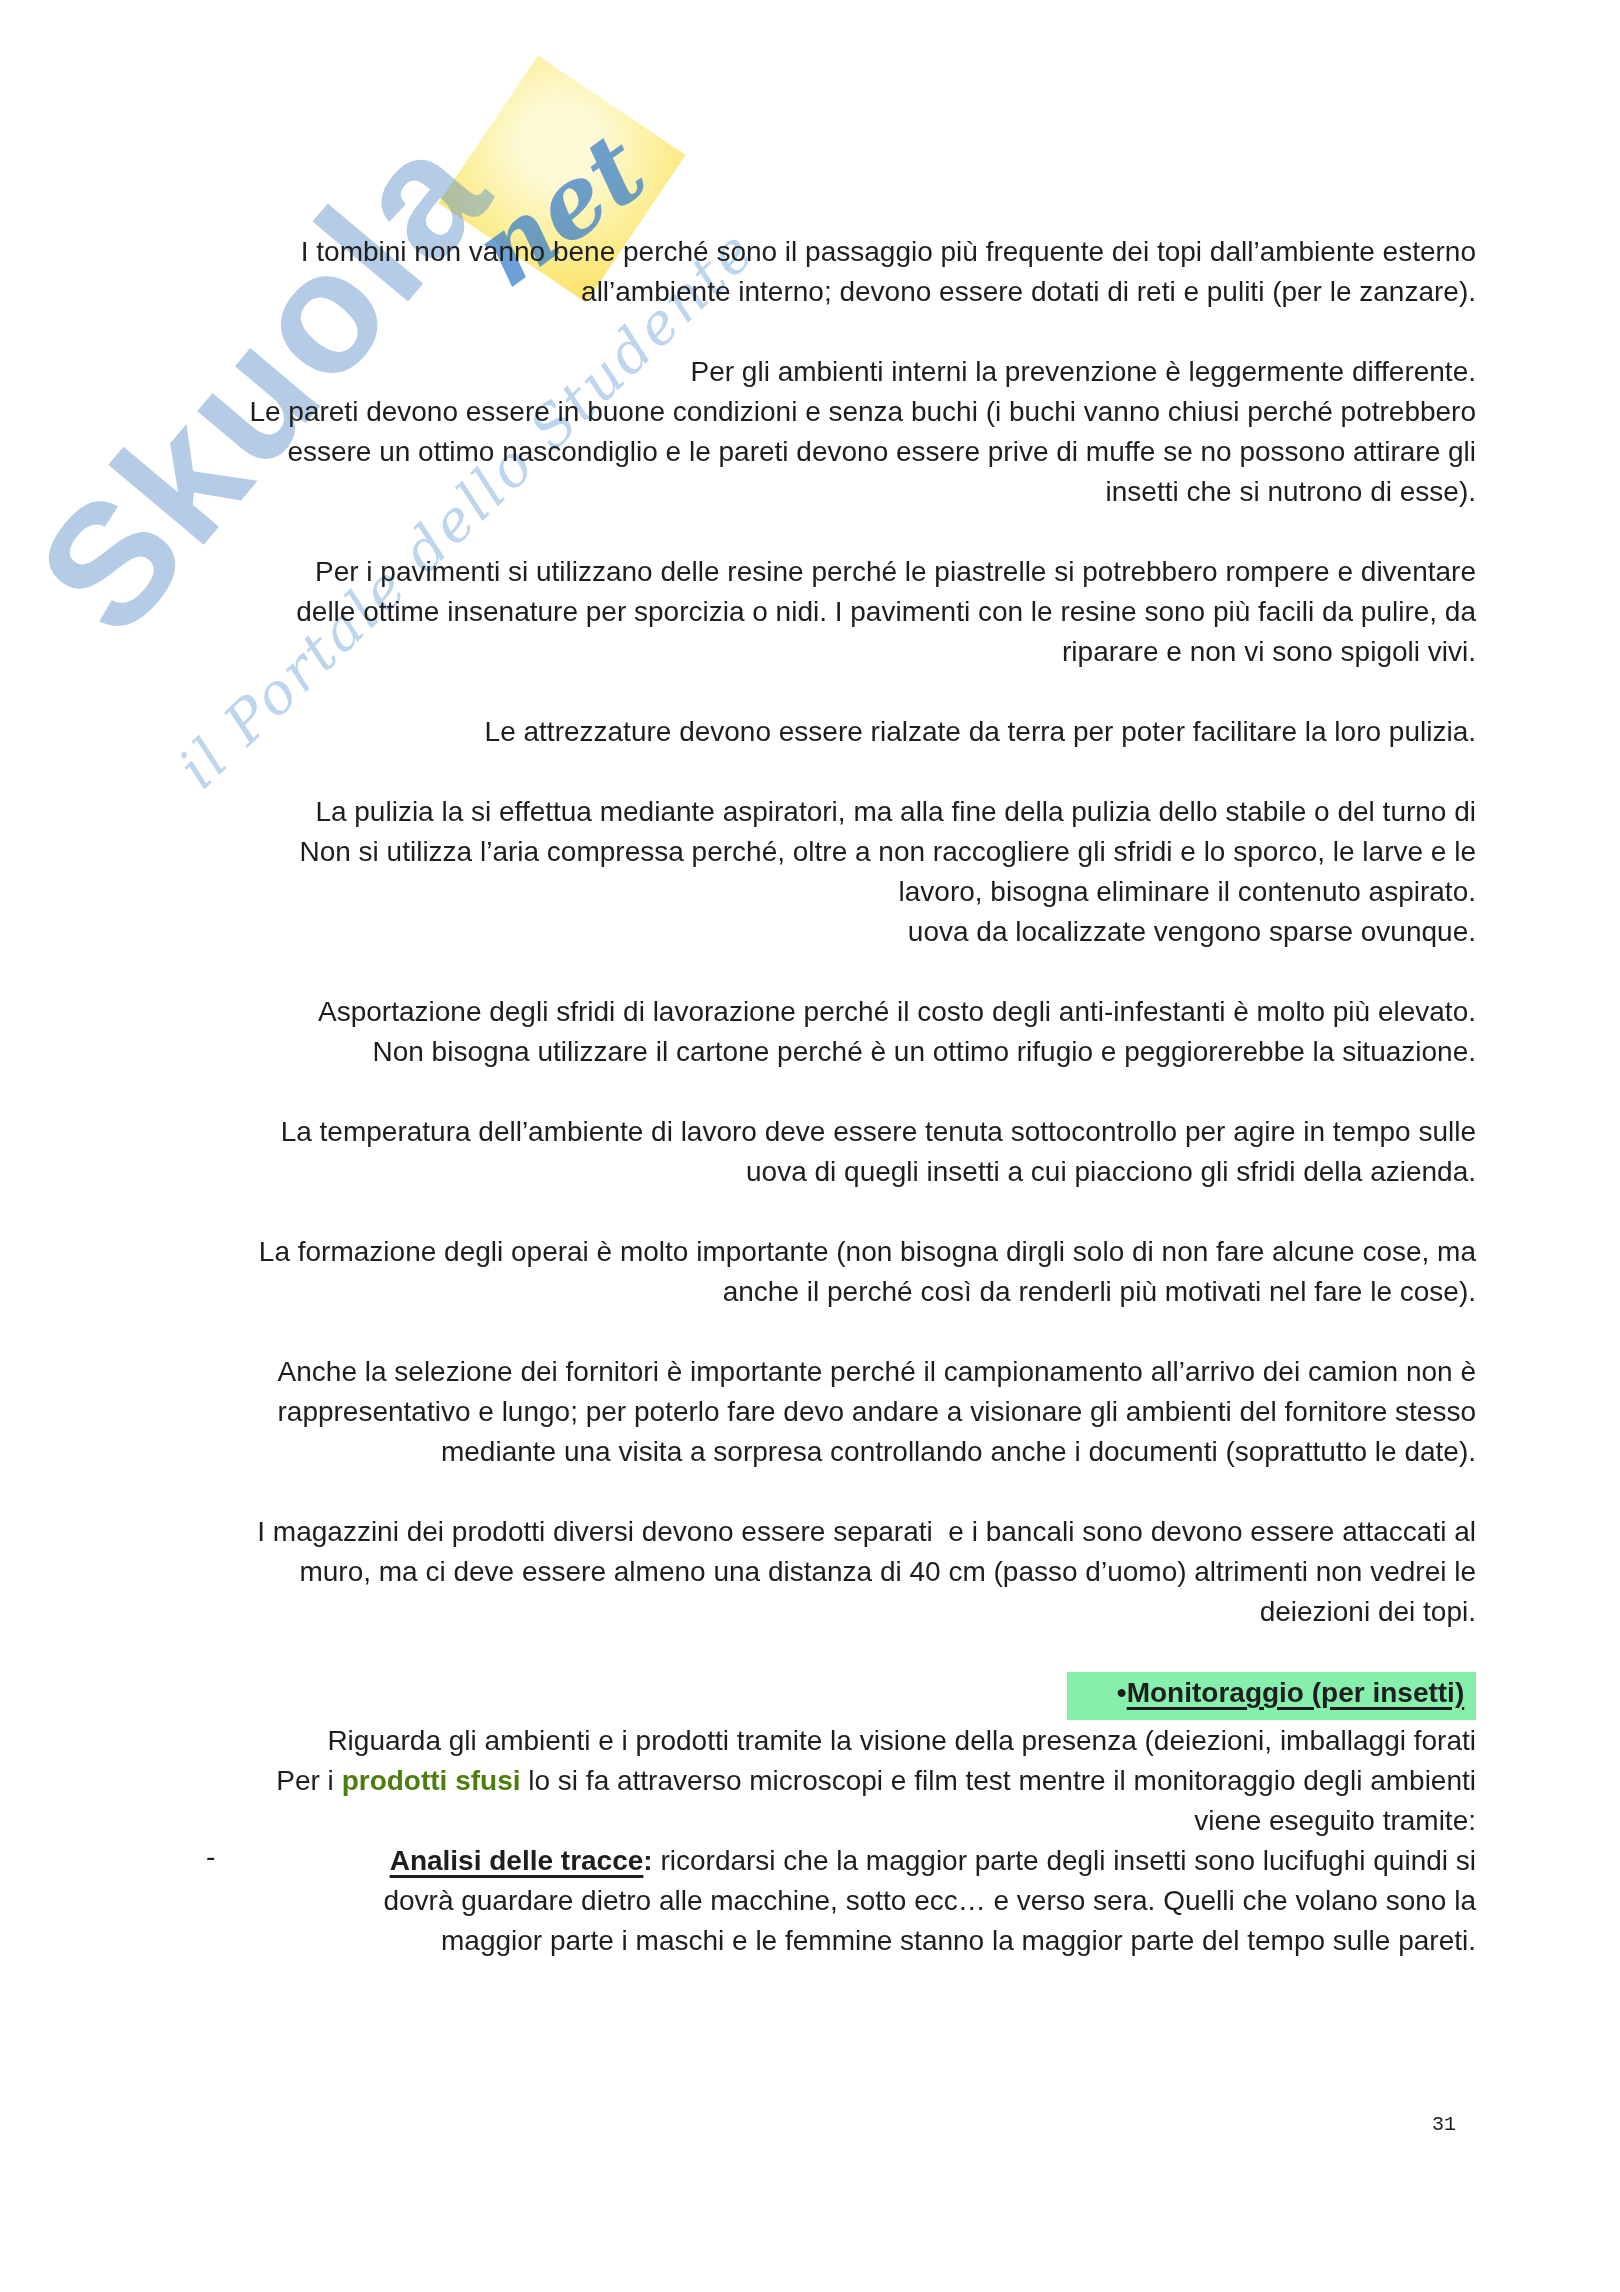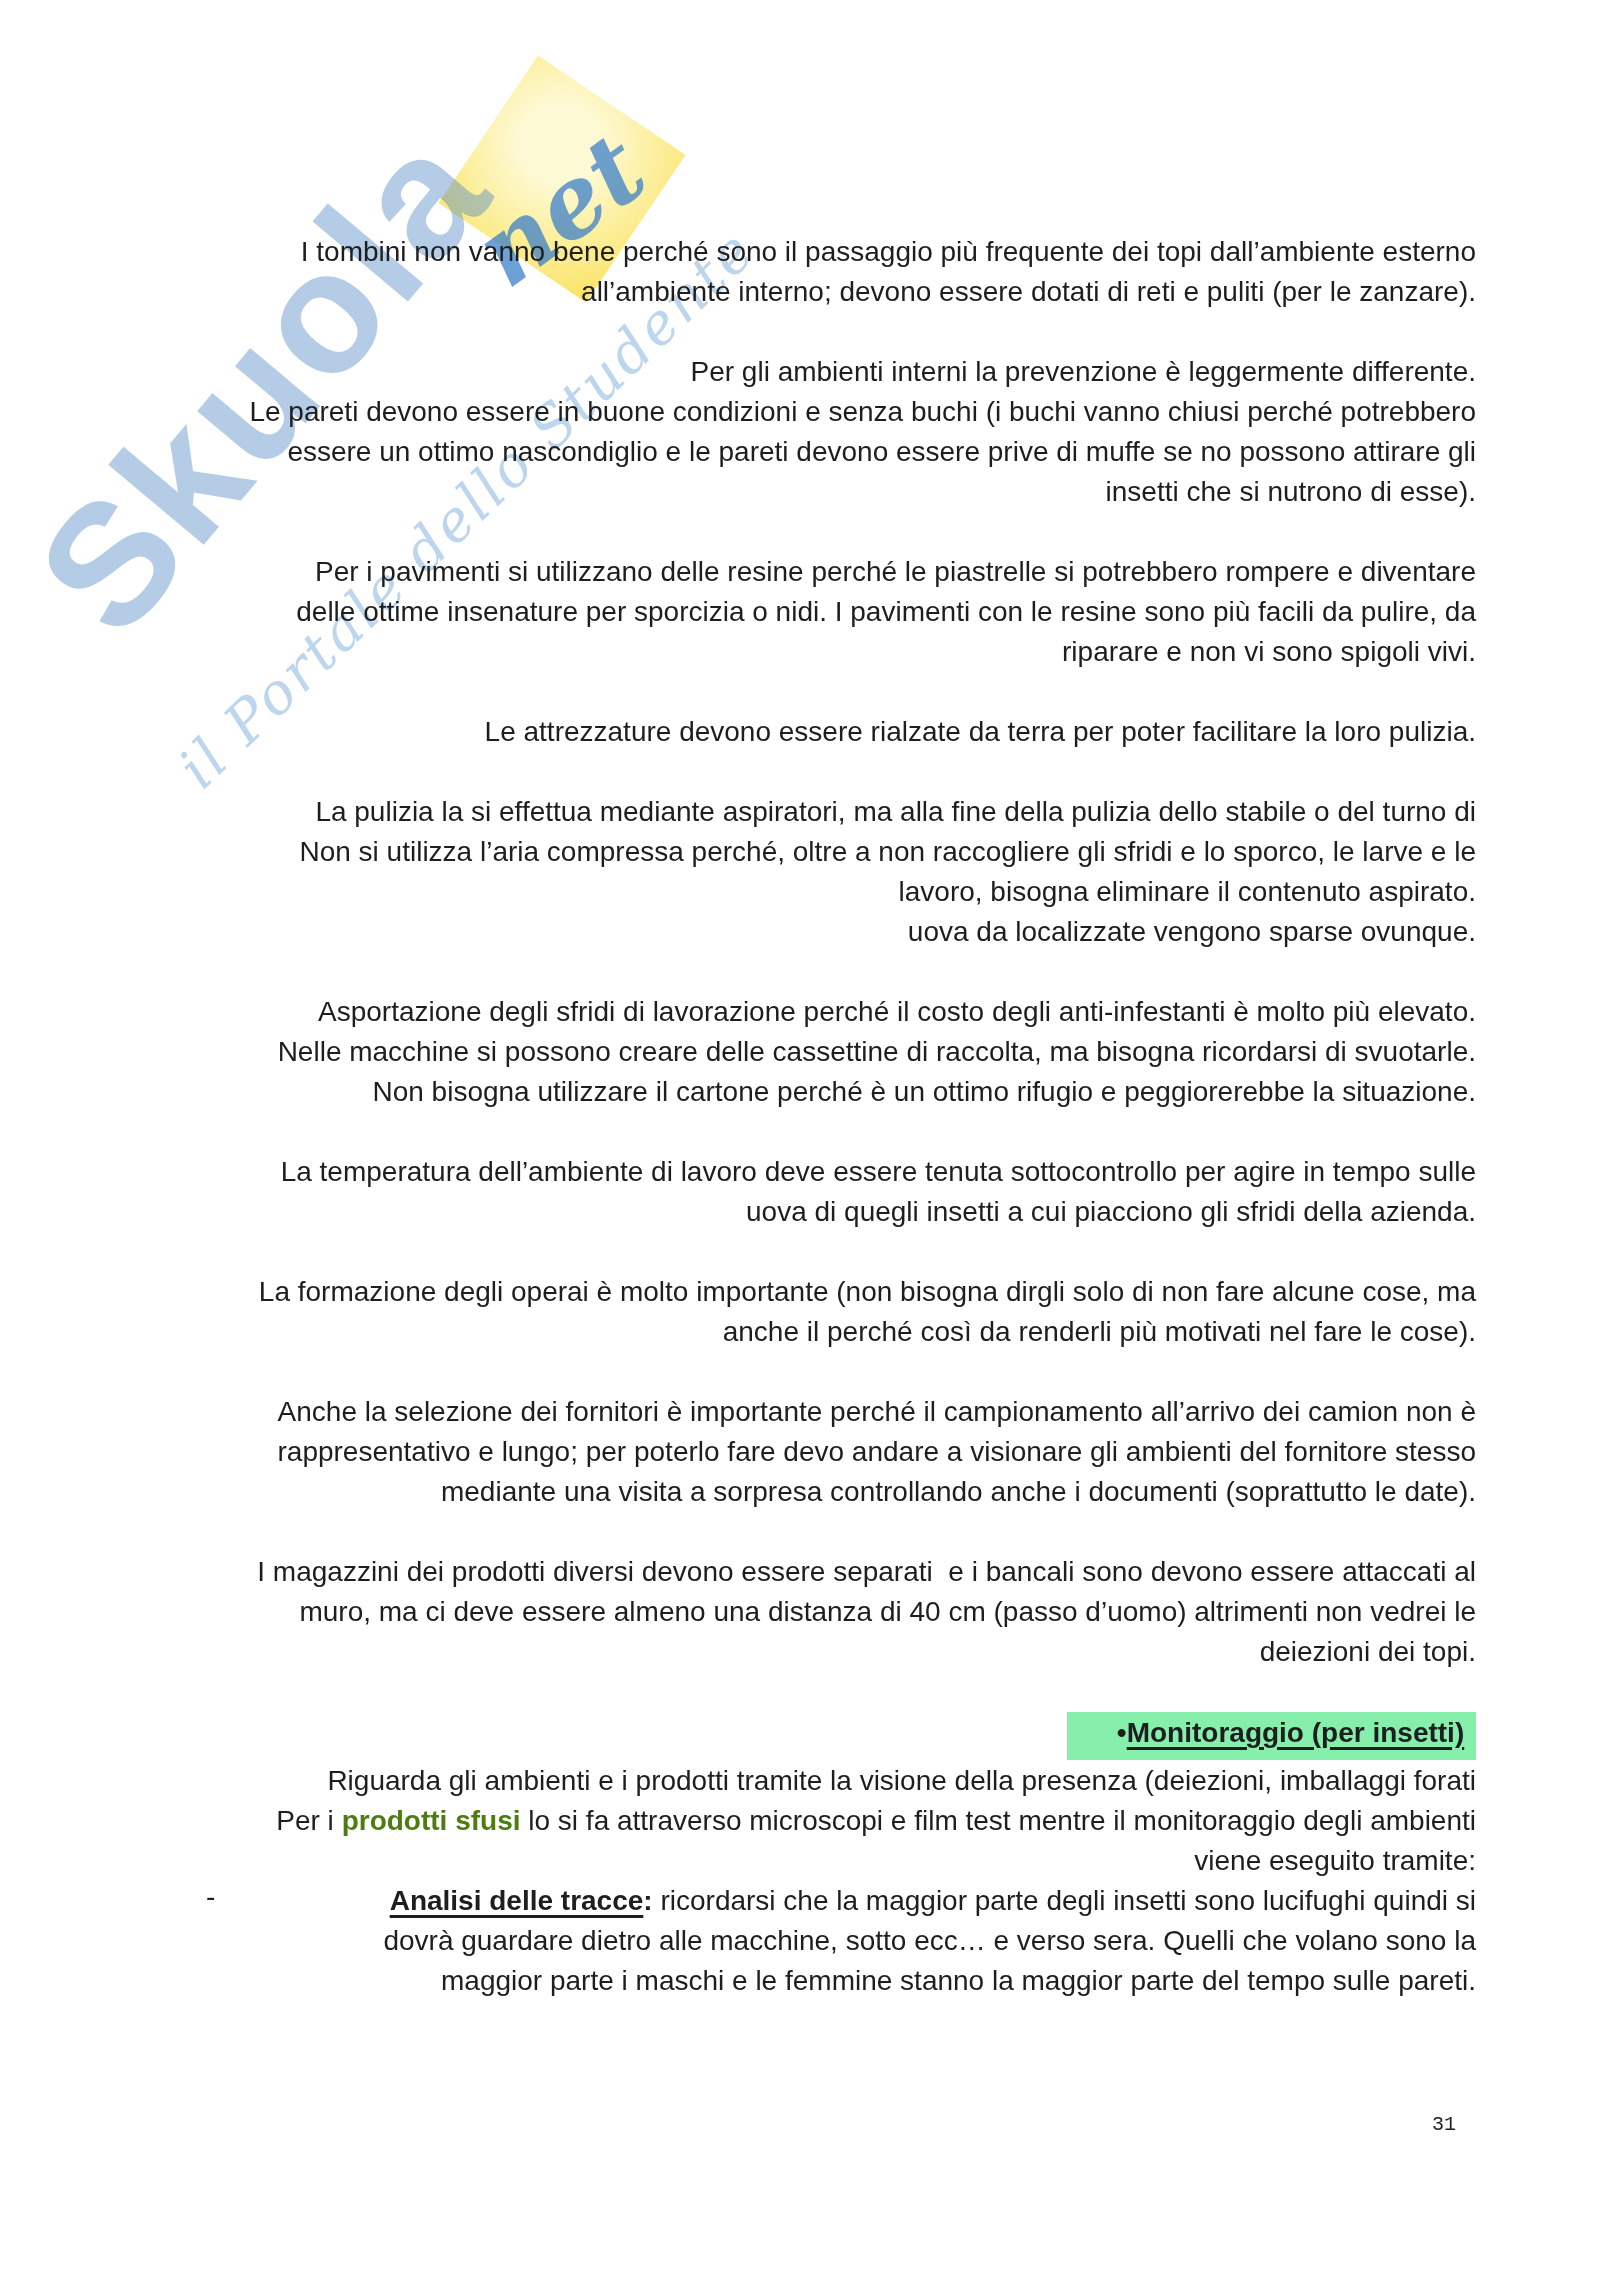--- a/index.html
+++ b/index.html
@@ -161,21 +161,20 @@
 
     <div class="para">
       <div class="ln">La pulizia la si effettua mediante aspiratori, ma alla fine della pulizia dello stabile o del turno di</div>
       <div class="ln">Non si utilizza l’aria compressa perché, oltre a non raccogliere gli sfridi e lo sporco, le larve e le</div>
       <div class="ln">lavoro, bisogna eliminare il contenuto aspirato.</div>
       <div class="ln">uova da localizzate vengono sparse ovunque.</div>
     </div>
 
     <div class="para">
       <div class="ln">Asportazione degli sfridi di lavorazione perché il costo degli anti-infestanti è molto più elevato.</div>
-      <div class="ln">Nelle macchine si possono creare delle cassettine di raccolta, ma bisogna ricordarsi di svuotarle.</div>
       <div class="ln">Non bisogna utilizzare il cartone perché è un ottimo rifugio e peggiorerebbe la situazione.</div>
     </div>
 
     <div class="para">
       <div class="ln">La temperatura dell’ambiente di lavoro deve essere tenuta sottocontrollo per agire in tempo sulle</div>
       <div class="ln">uova di quegli insetti a cui piacciono gli sfridi della azienda.</div>
     </div>
 
     <div class="para">
       <div class="ln">La formazione degli operai è molto importante (non bisogna dirgli solo di non fare alcune cose, ma</div>

